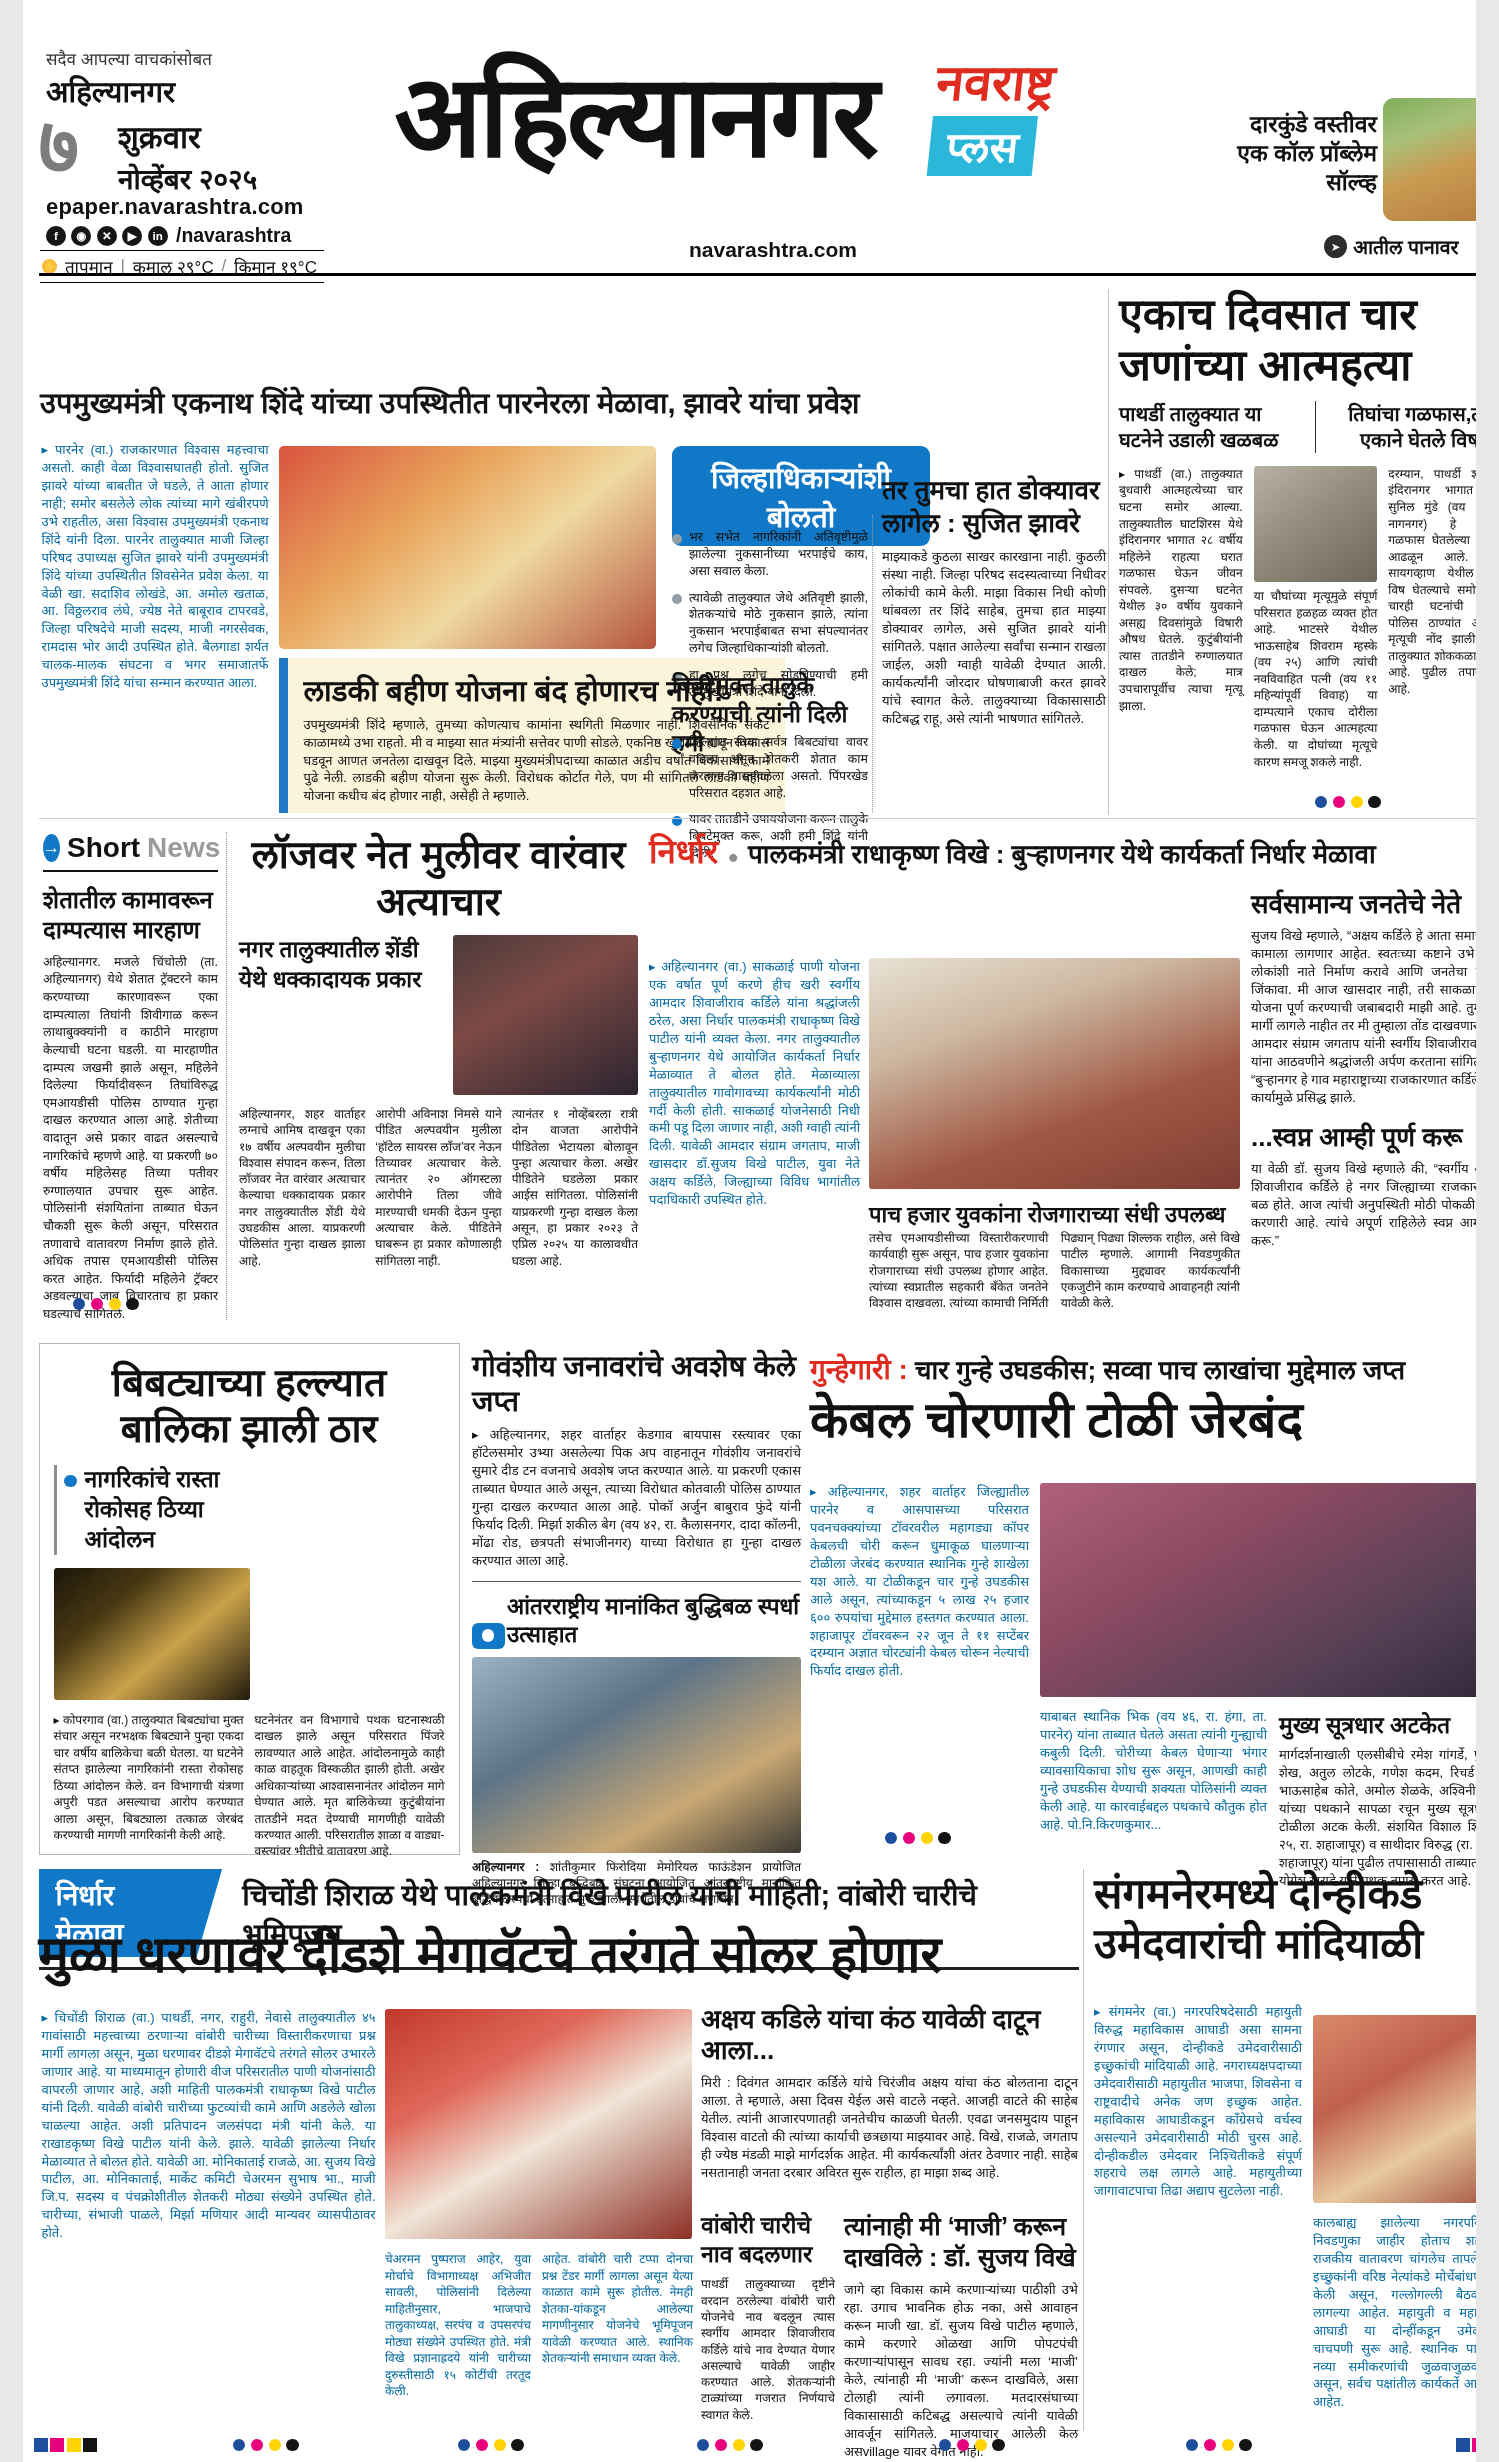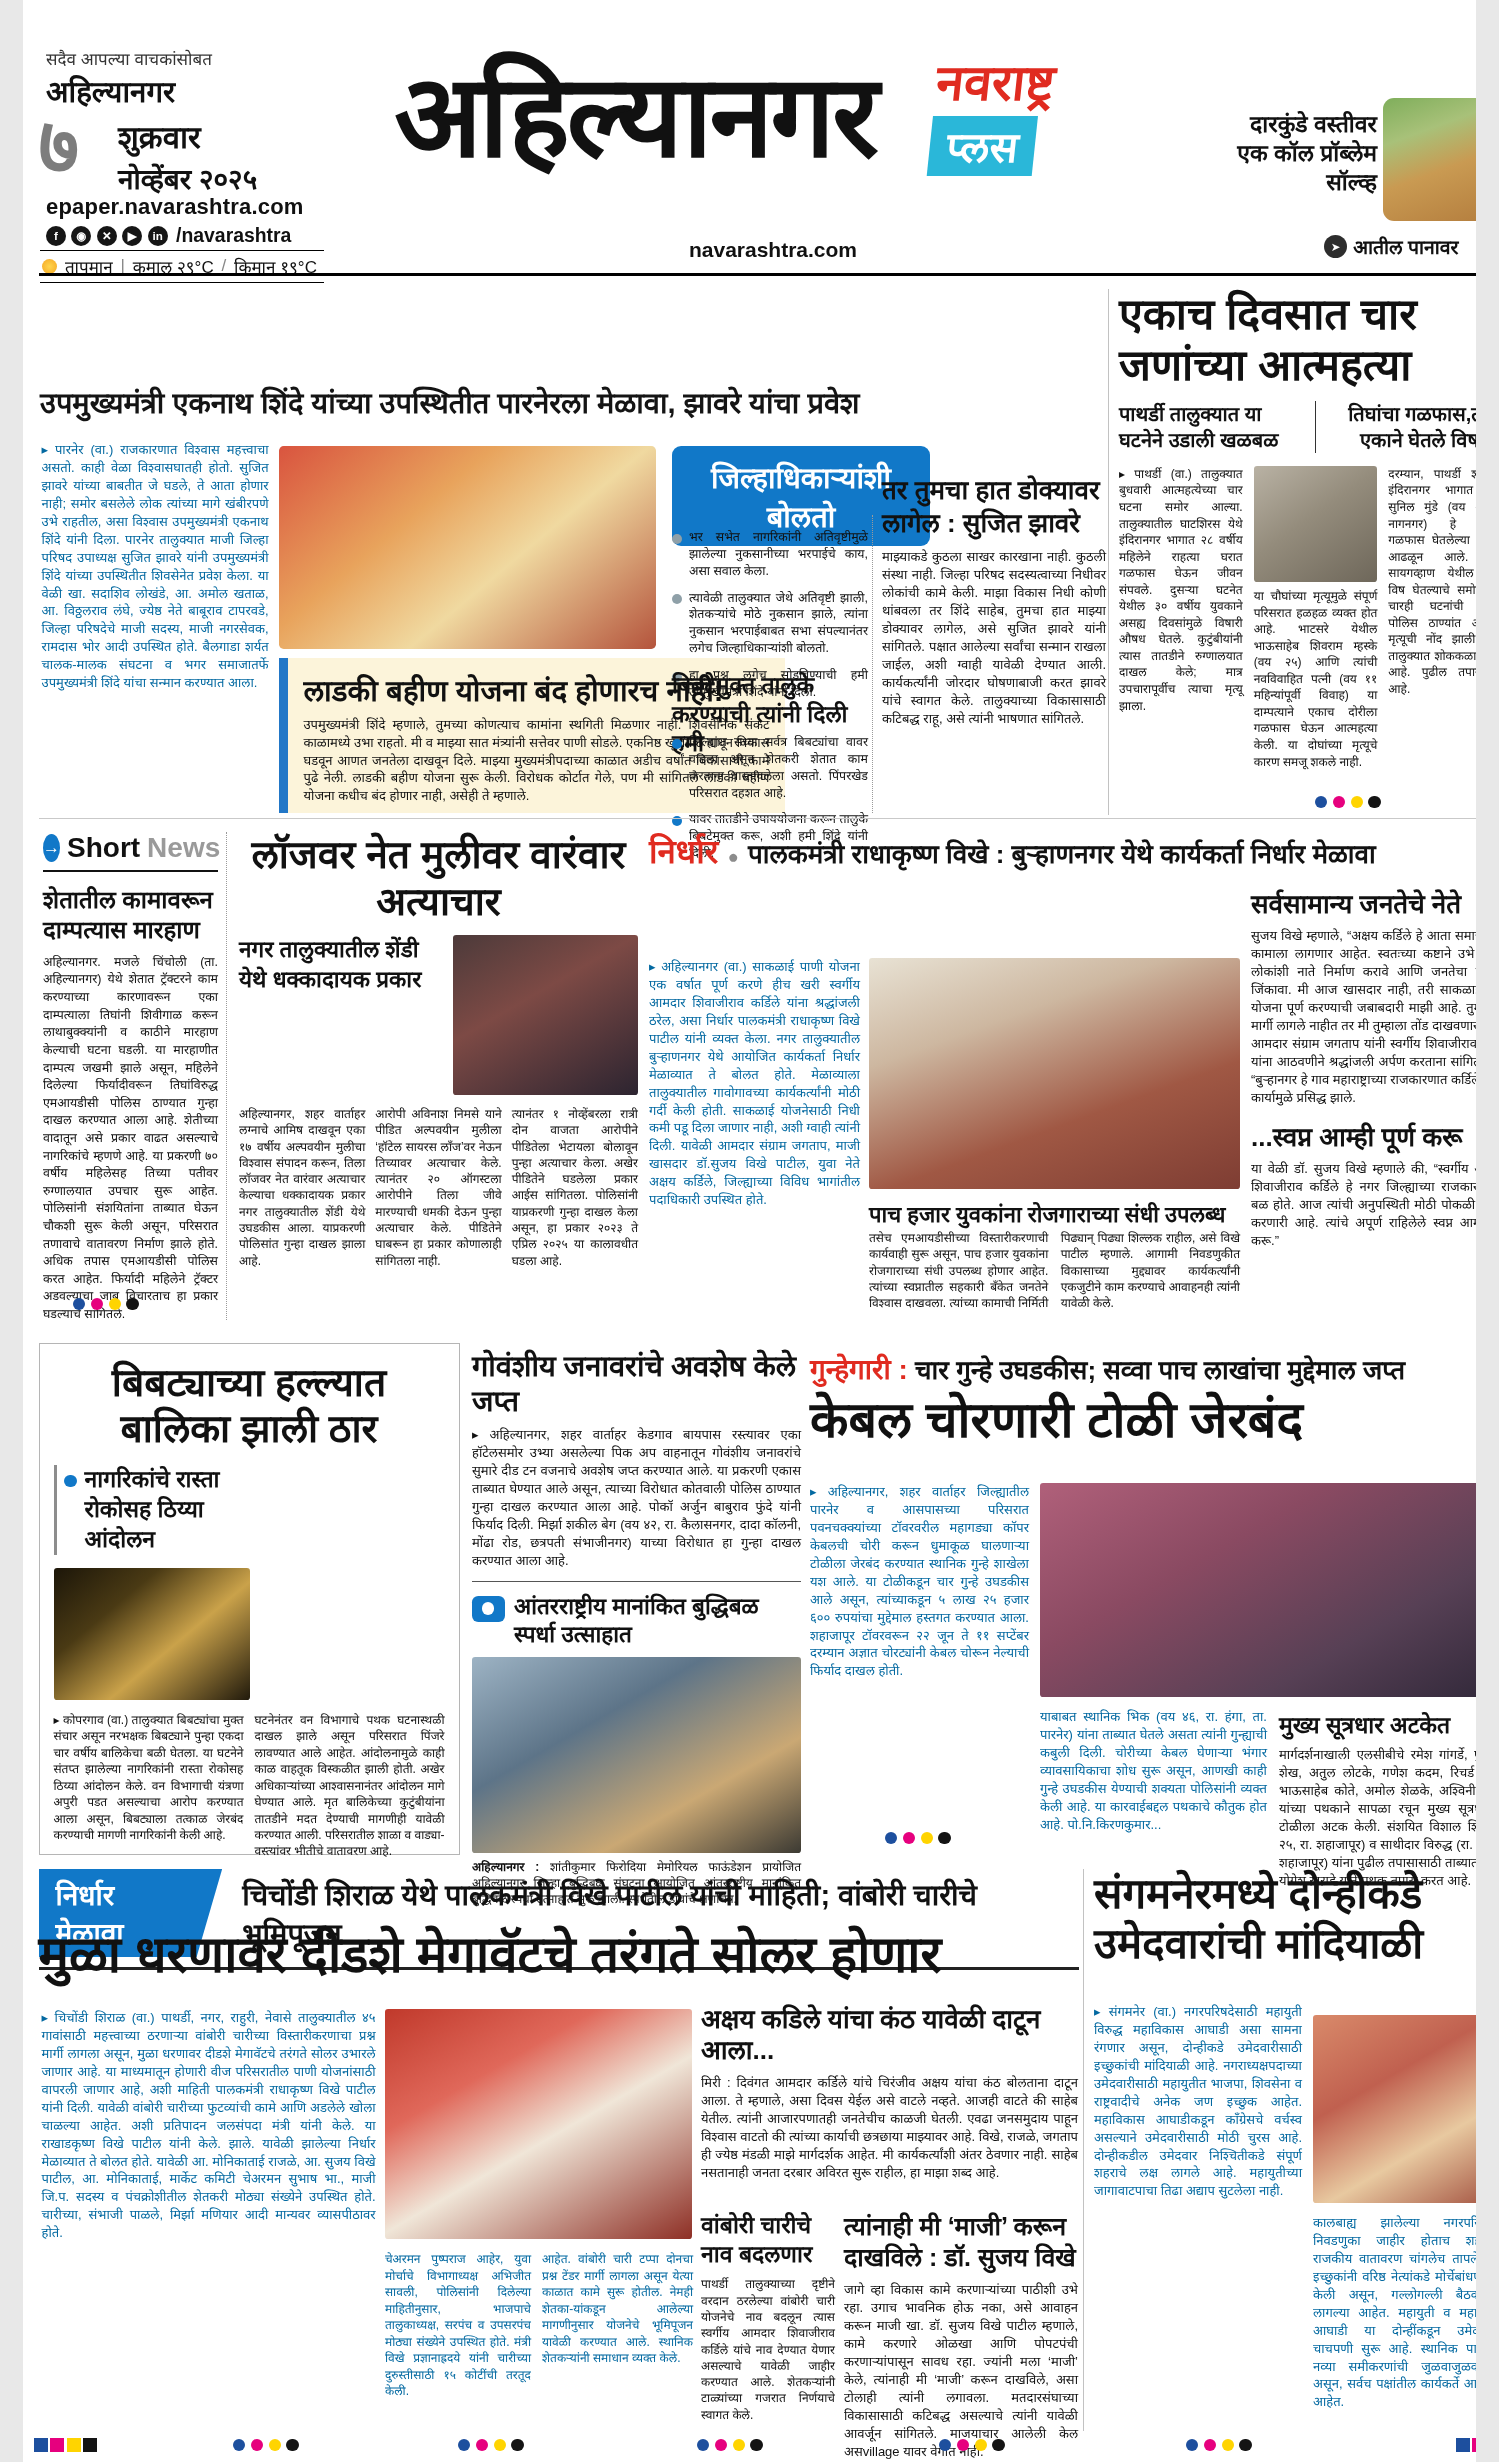--- a/index.html
+++ b/index.html
@@ -123,21 +123,21 @@
   .lg-sub-txt { font-size:23px; font-weight:800; line-height:1.3; }
   .lg-photo { width:196px; height:132px; border-radius:3.1px;
     background:linear-gradient(140deg,#1c1609 0%,#4a3a14 30%,#caa24a 60%,#211a0c 100%); }
   .lg-cols { display:flex; gap:11px; margin-top:12.4px; }
   .lg-col { flex:1; font-size:12px; line-height:1.37; text-align:justify; }
 
   .cattle { left:449px; top:1349px; width:329px; }
   .cattle-title { font-size:29px; font-weight:800; line-height:1.2; }
   .cattle-body { margin-top:7.8px; font-size:13px; line-height:1.38; text-align:justify; }
   .chess-sep { border-top:1.6px solid #555; margin:11px 0; }
-  .chess-head { display:flex; gap:9px; align-items:flex-start; }
+  .chess-head { display:flex; gap:2px; align-items:flex-end; }
   .cam-icon { flex:0 0 33px; width:33px; height:26px; background:#1178c8; border-radius:6.2px; position:relative; margin-top:3.1px; }
   .cam-icon::after { content:""; position:absolute; left:10px; top:6.2px; width:12.4px; height:12.4px; border-radius:50%; background:#fff; }
   .chess-title { font-size:22.5px; font-weight:800; line-height:1.25; }
   .chess-photo { width:100%; height:196px; margin-top:7.8px; border-radius:3.1px;
     background:linear-gradient(150deg,#9db3c4 0%,#5d7488 35%,#caa874 70%,#3c3a33 100%); }
   .chess-caption { margin-top:6.2px; font-size:12px; line-height:1.34; text-align:justify; }
 
   .cable { left:787px; top:1349px; width:700px; height:509px; }
   .cable-kicker .red { font-size:28px; font-weight:800; color:#e02b20; }
   .cable-kicker .rest { font-size:26px; font-weight:800; }

